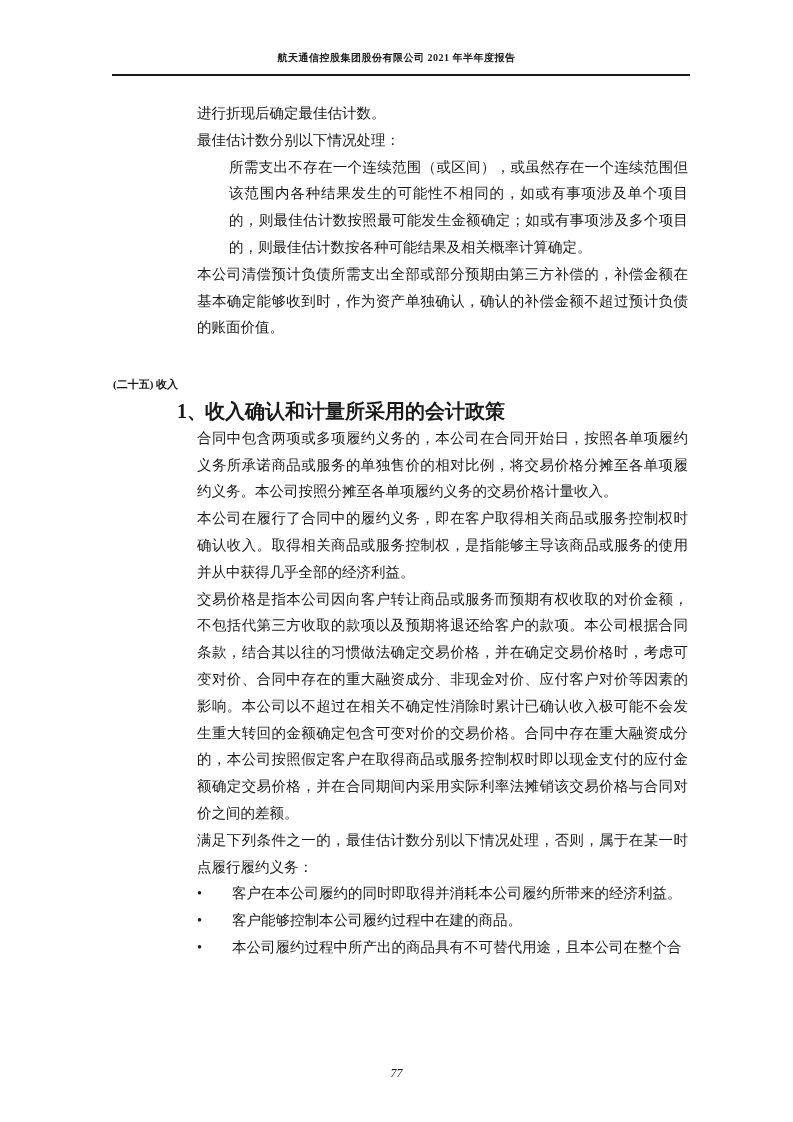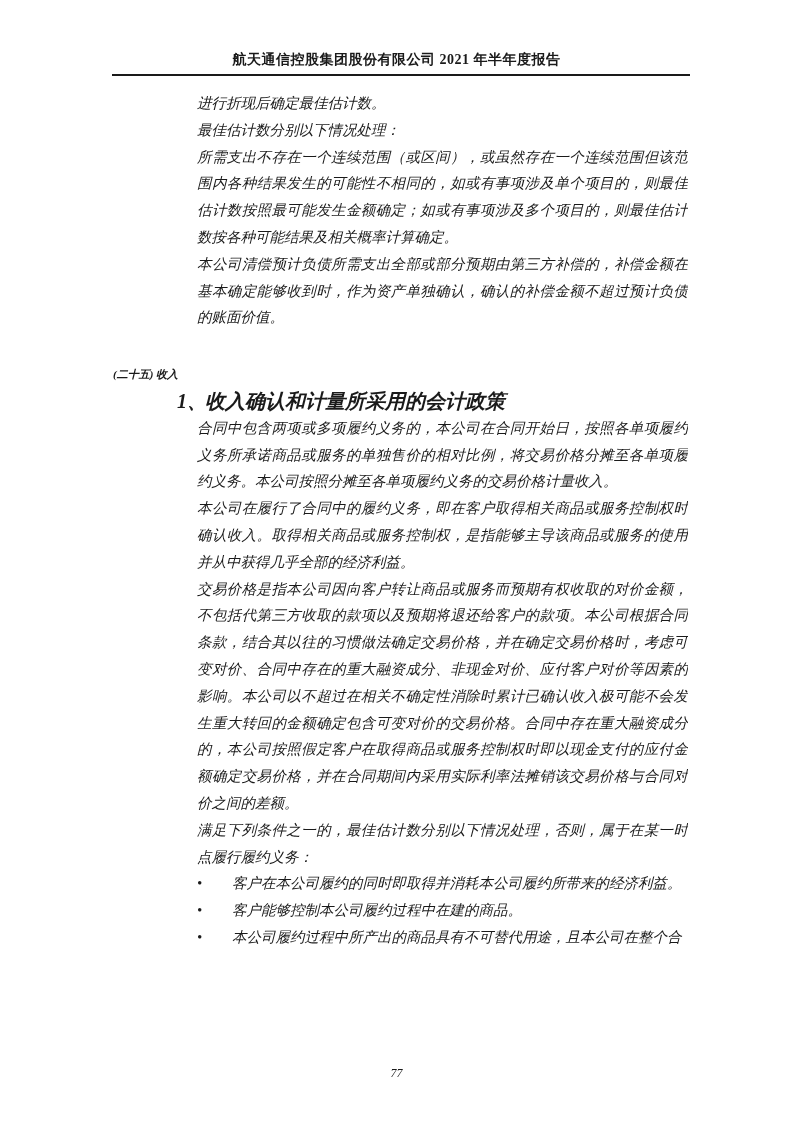--- a/index.html
+++ b/index.html
@@ -12,51 +12,50 @@
     color: #1a1a1a;
     font-family: "Liberation Serif", "DejaVu Serif", serif;
     overflow: hidden;
   }
   .header-title {
     position: absolute;
     top: 51px;
     left: 0;
     width: 100%;
     text-align: center;
-    font-size: 14px;
+    font-size: 10px;
     font-weight: 700;
     letter-spacing: 0.5px;
     white-space: nowrap;
   }
   .header-rule {
     position: absolute;
     top: 74px;
     left: 112px;
     width: 578px;
     height: 2px;
     background: #1a1a1a;
   }
   .content {
     position: absolute;
-    top: 90px;
+    top: 100px;
     left: 197px;
     width: 491px;
     font-size: 14.5px;
     line-height: 26.8px;
-    font-style: italic;
   }
   .body-par {
     text-align: justify;
     word-break: break-all;
     overflow: hidden;
   }
   .l1 { height: 26.8px; }
   .l2 { height: 53.6px; }
   .l3 { height: 80.4px; }
-  .l4 { height: 107.2px; }
+  .l4 { height: 107.2px; margin-left: 32px; }
   .l9 { height: 241.2px; }
   .section-heading {
     margin-left: -84px;
     margin-top: 30px;
     font-size: 11px;
     font-weight: 700;
     line-height: 26.8px;
     height: 26.8px;
     text-align: left;
   }

